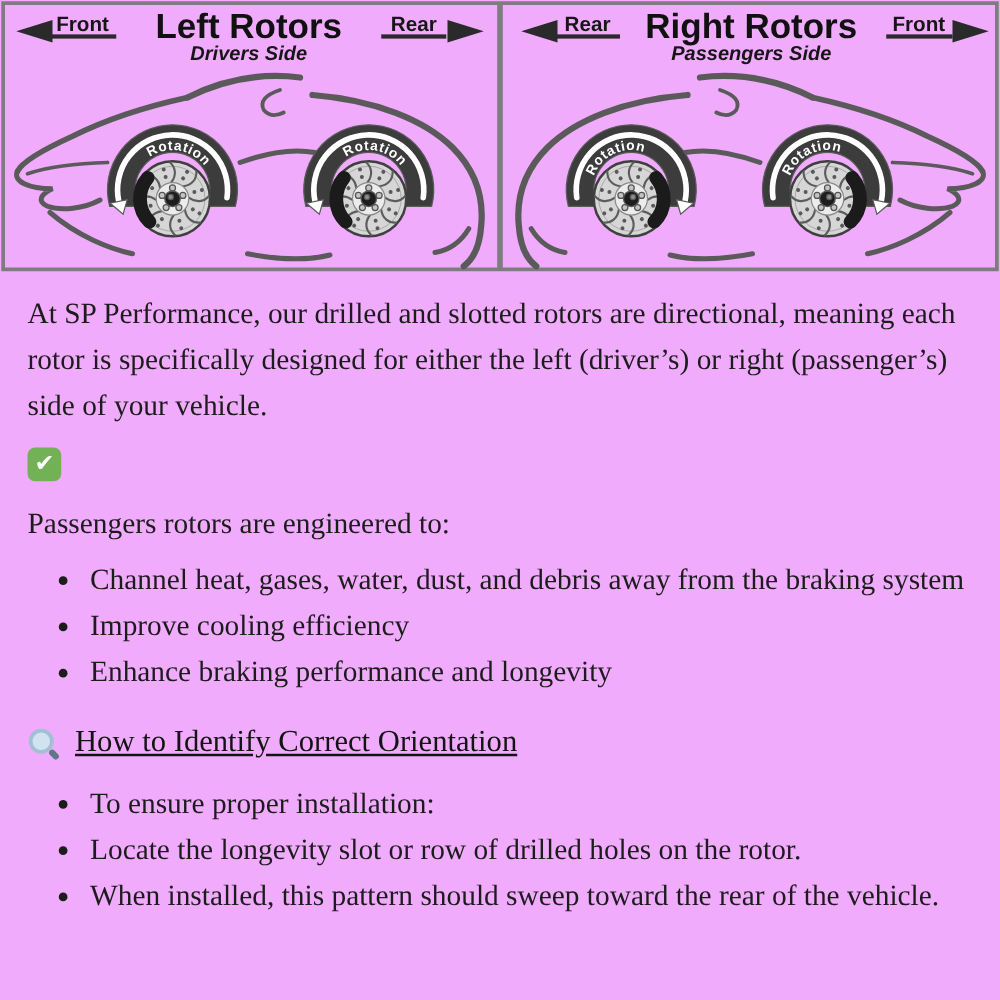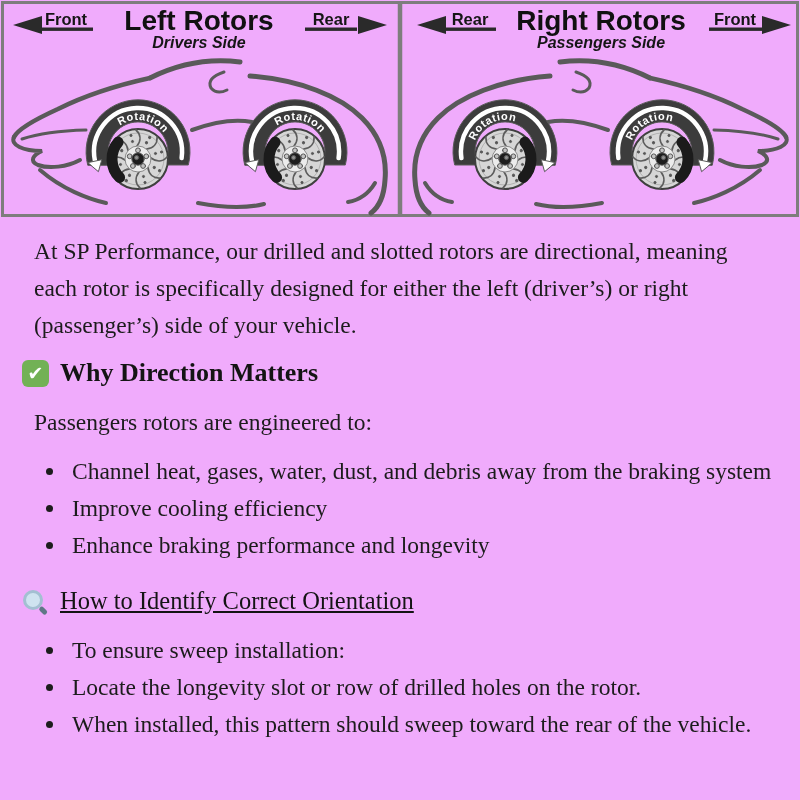--- a/index.html
+++ b/index.html
@@ -9,21 +9,21 @@
   
   .diagram{display:block;}
   .svgt{font-family:"Liberation Sans",sans-serif;fill:#161616;}
   .t-dir{font-size:16.5px;font-weight:bold;}
   .t-title{font-size:28px;font-weight:bold;fill:#111;}
   .t-sub{font-size:16px;font-weight:bold;font-style:italic;}
   .t-rot{font-size:11px;font-weight:bold;fill:#ffffff;letter-spacing:.6px;font-family:"Liberation Sans",sans-serif;}
 
   
   .article{max-width:755px;padding:0 25px 0 22px;font-size:23.5px;line-height:37px;}
-  .article p{margin:12px;}
+  .article p{margin:0;}
   .intro{margin-top:15px !important;}
   h2{display:flex;align-items:center;gap:11px;font-size:26px;line-height:30px;margin:14px 0 16px 0;font-weight:bold;color:#141414;}
   h2.light{font-weight:400;font-size:24.5px;margin-top:22px;text-decoration:underline;}
   ul{margin:8px 0 0 0;padding-left:45px;}
   li{padding-left:5px;margin:0;}
 
   
   .emoji-check{width:27px;height:27px;background:#72b155;border-radius:6px;display:inline-flex;align-items:center;justify-content:center;flex:none;}
   .emoji-check .glyph{color:#fff;font-size:19px;font-weight:bold;line-height:1;font-family:"DejaVu Sans",sans-serif;}
 
@@ -139,39 +139,38 @@
   </svg>
 
   <div class="article">
 
     <p class="intro">At SP Performance, our drilled and slotted rotors are directional, meaning each rotor is specifically designed for either the left (driver’s) or right (passenger’s) side of your vehicle.</p>
 
     <h2>
       <span class="emoji-check">
         <span class="glyph">✔</span>
       </span>
-      <span>Why Direction Matters</span>
     </h2>
 
     <p>Passengers rotors are engineered to:</p>
 
     <ul>
       <li>Channel heat, gases, water, dust, and debris away from the braking system</li>
       <li>Improve cooling efficiency</li>
       <li>Enhance braking performance and longevity</li>
     </ul>
 
     <h2 class="light">
       <span class="emoji-mag">
         <span class="mag-lens"></span>
         <span class="mag-handle"></span>
       </span>
       <span>How to Identify Correct Orientation</span>
     </h2>
 
     <ul>
-      <li>To ensure sweep installation:</li>
+      <li>To ensure proper installation:</li>
       <li>Locate the longevity slot or row of drilled holes on the rotor.</li>
       <li>When installed, this pattern should sweep toward the rear of the vehicle.</li>
     </ul>
 
   </div>
 </div>
 
 </body></html>

